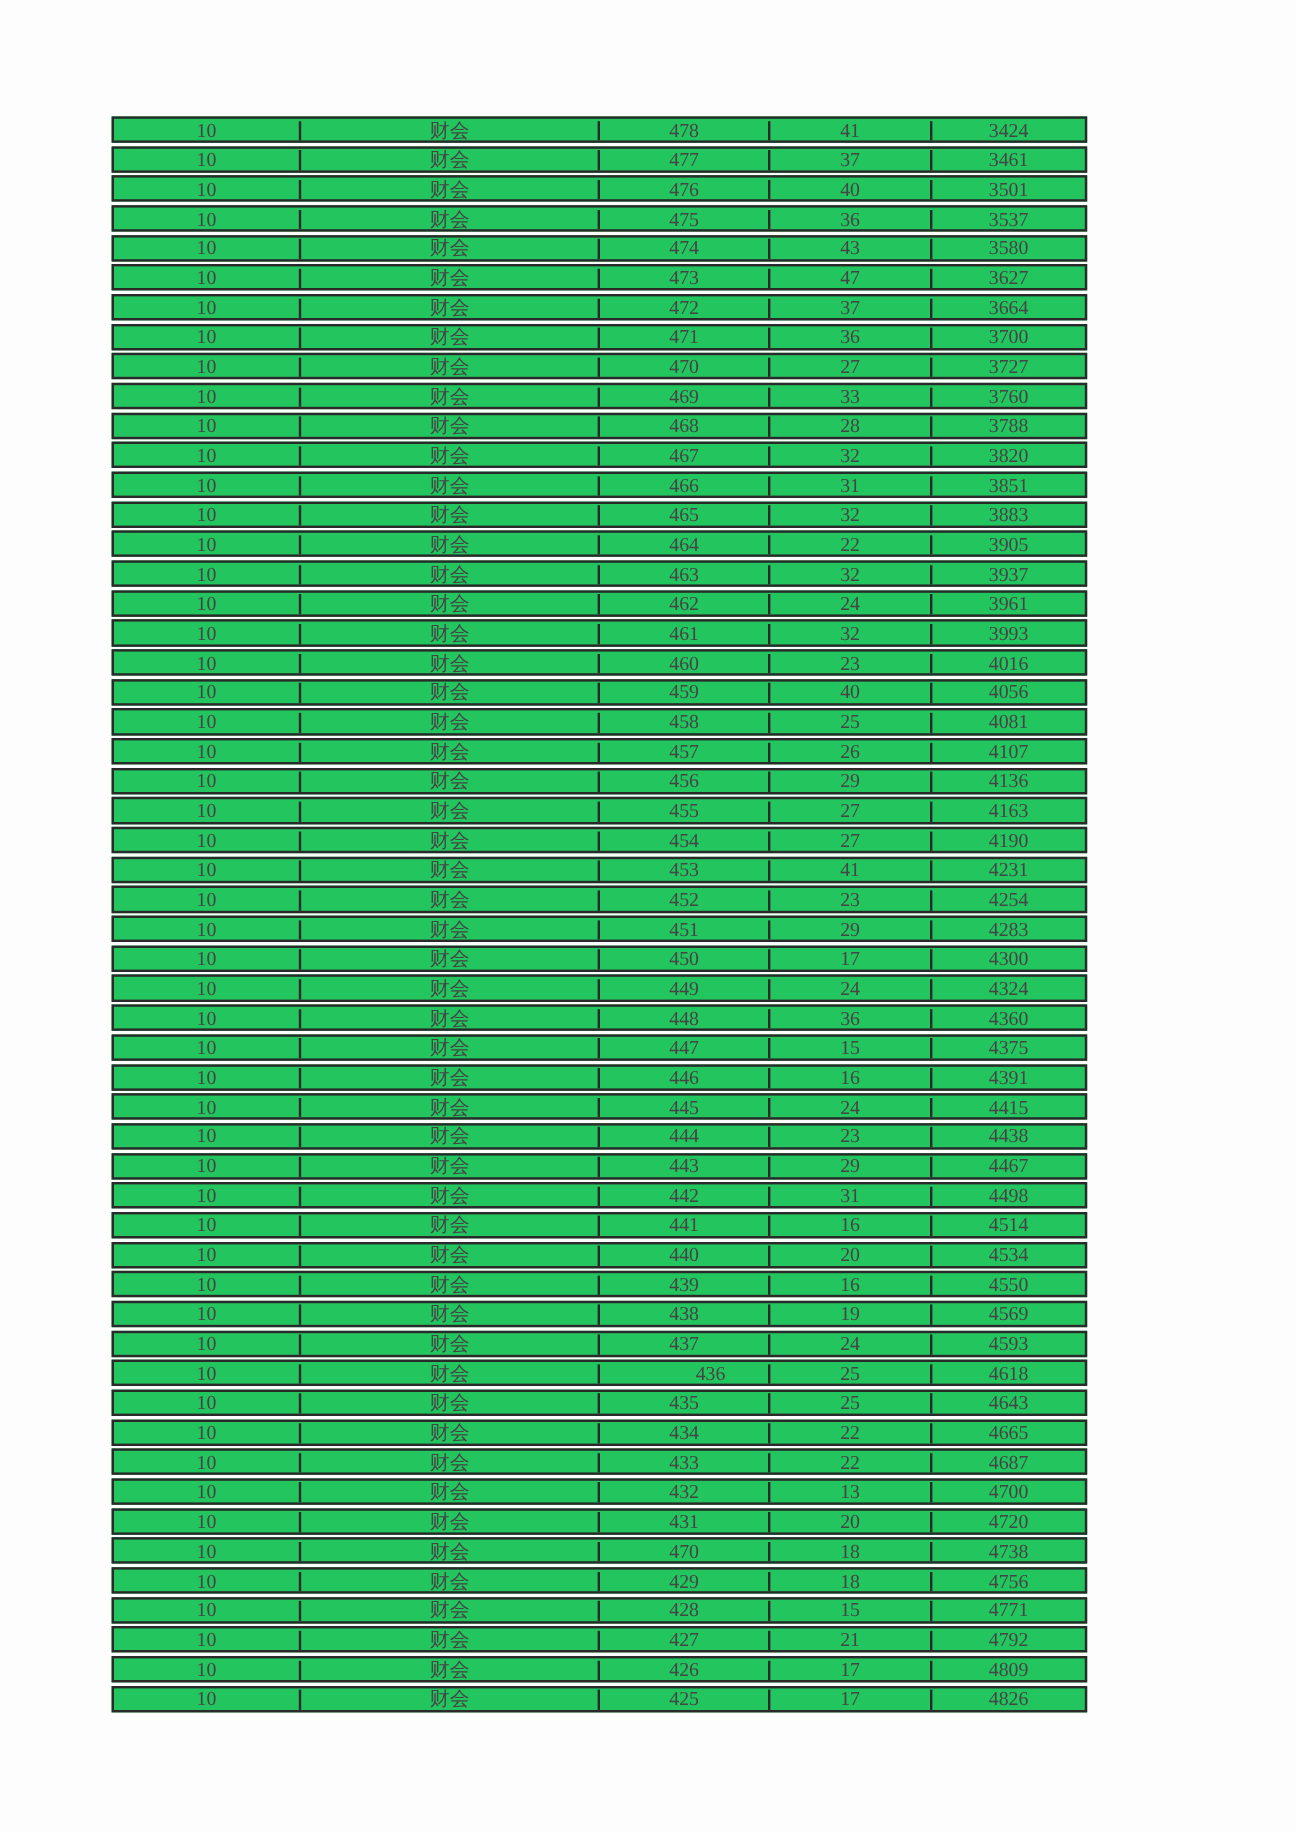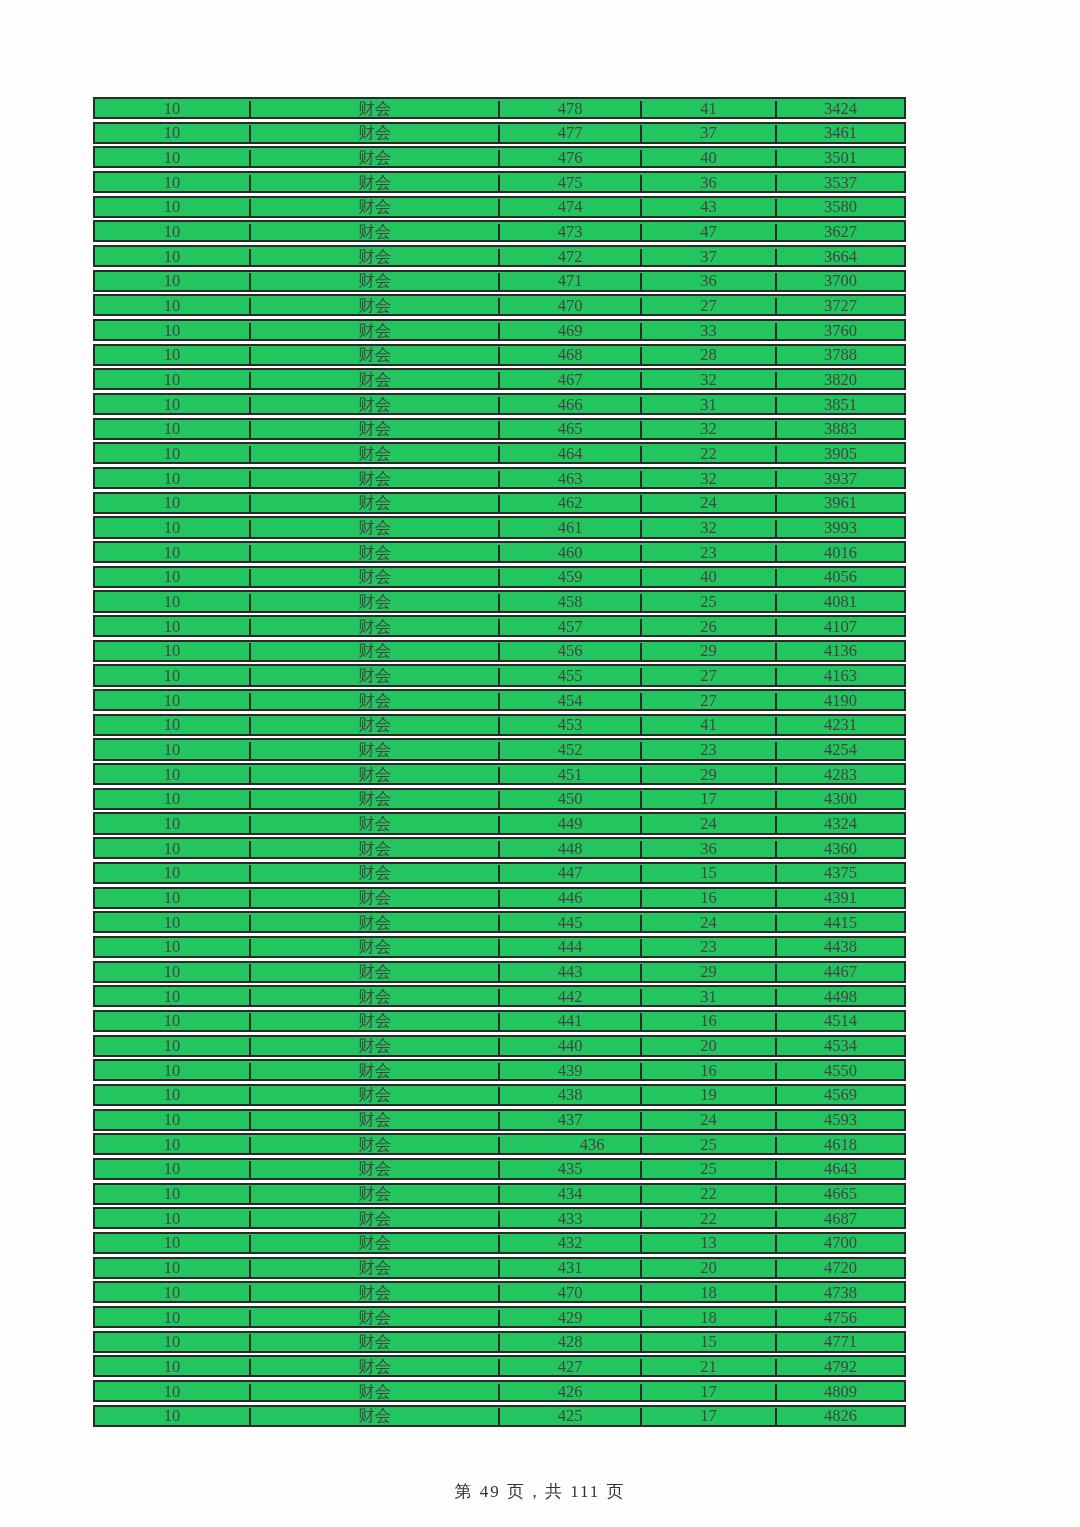--- a/index.html
+++ b/index.html
@@ -451,14 +451,13 @@
         <div class="tcell" style="width: 15.7%;">4809</div>
       </div>
       <div class="trow">
         <div class="tcell" style="width: 19.3%;">10</div>
         <div class="tcell" style="width: 30.8%;">财会</div>
         <div class="tcell" style="width: 17.5%;">425</div>
         <div class="tcell" style="width: 16.7%;">17</div>
         <div class="tcell" style="width: 15.7%;">4826</div>
       </div>
     </div>
-  <div class="page-footer">第 49 页，共 111 页</div>
 </div>
 
 </body></html>

